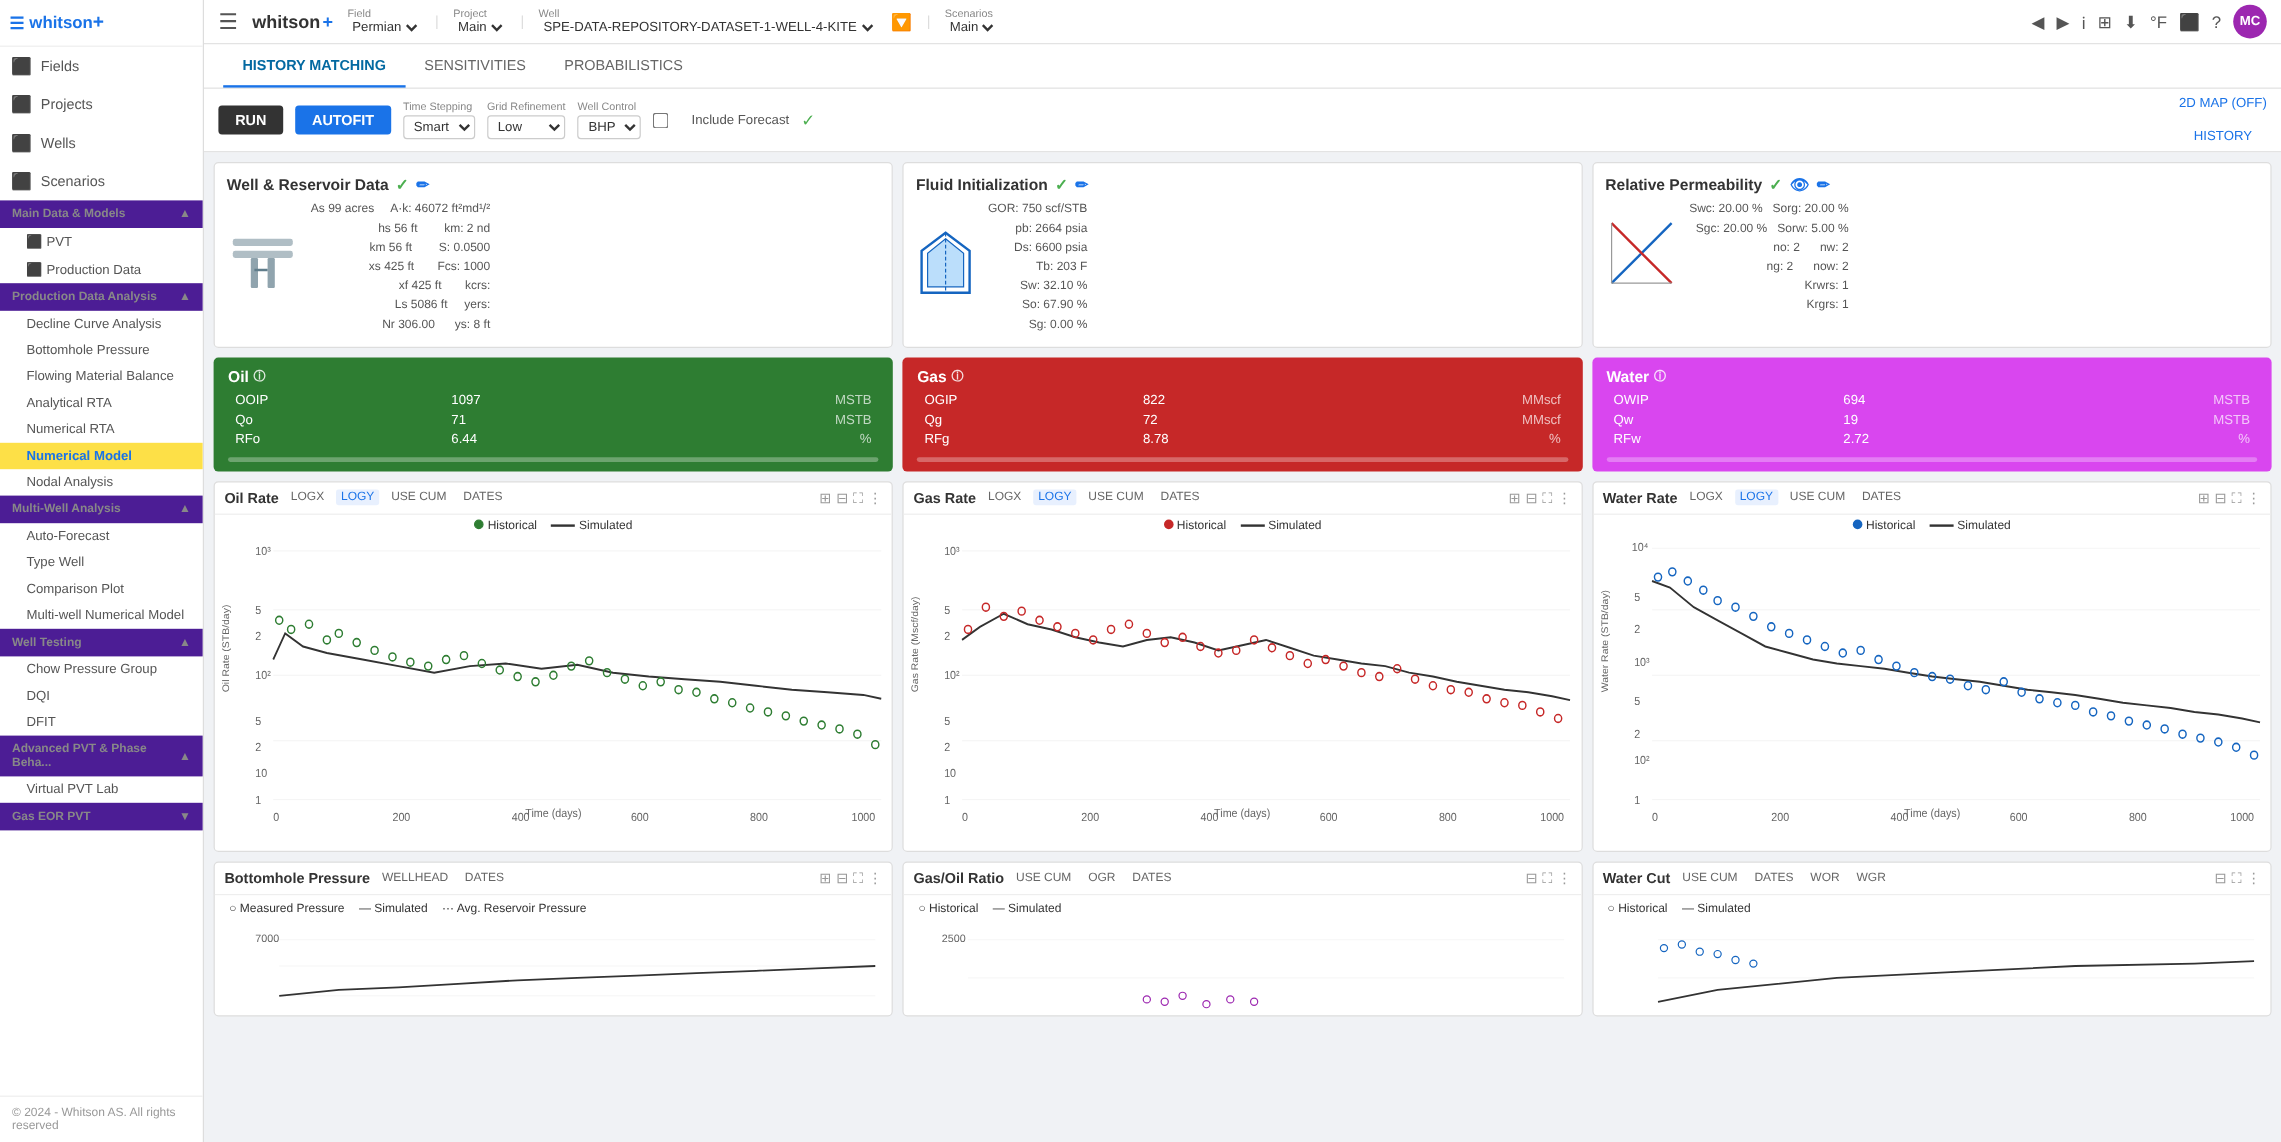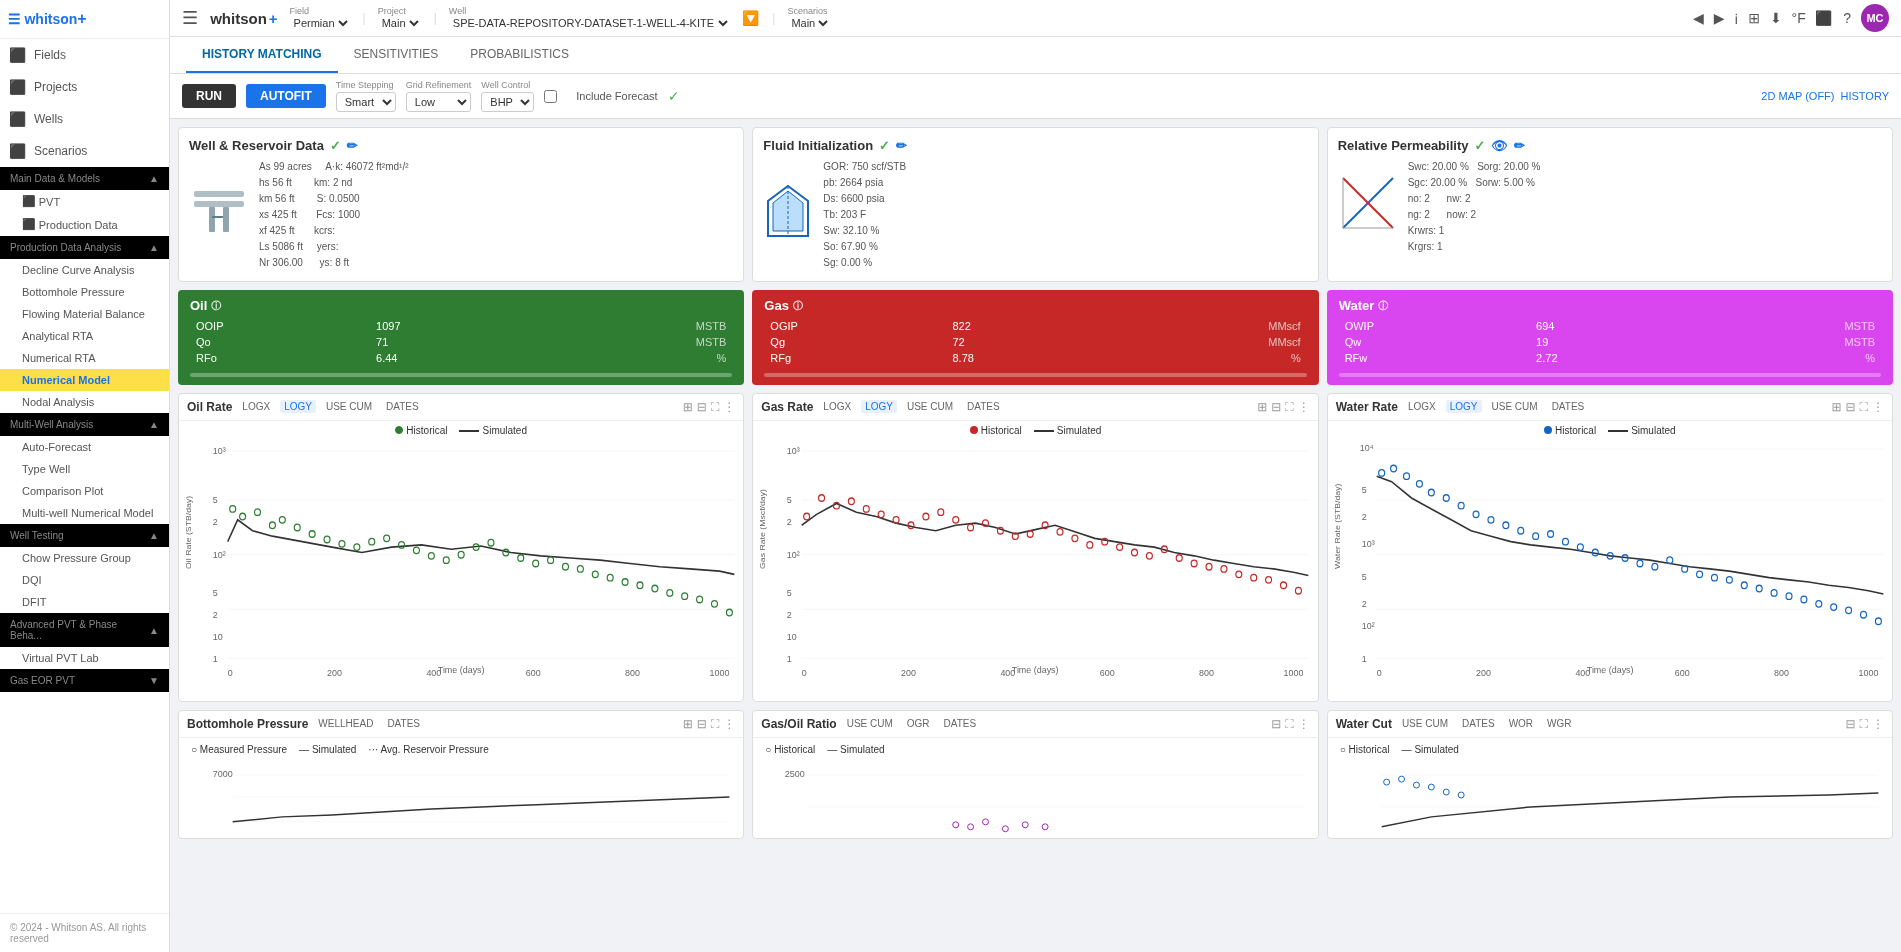--- a/index.html
+++ b/index.html
@@ -4,21 +4,21 @@
   <style>
     * { box-sizing: border-box; margin: 0; padding: 0; }
     body { font-family: Arial, sans-serif; font-size: 12px; background: #f5f5f5; color: #333; display: flex; height: 952px; overflow: hidden; }
 
     
     .sidebar { width: 170px; background: #fff; border-right: 1px solid #ddd; display: flex; flex-direction: column; overflow-y: auto; flex-shrink: 0; }
     .sidebar-logo { display: flex; align-items: center; padding: 10px 8px; border-bottom: 1px solid #eee; font-weight: bold; font-size: 14px; color: #1a73e8; }
     .sidebar-logo .plus { color: #1a73e8; font-size: 16px; }
     .sidebar-item { display: flex; align-items: center; padding: 8px 10px; cursor: pointer; color: #555; gap: 8px; font-size: 12px; }
     .sidebar-icon { width: 16px; height: 16px; display: flex; align-items: center; justify-content: center; font-size: 14px; }
-    .sidebar-section { padding: 6px 10px; font-size: 10px; font-weight: normal; color: #888; background: #000000; display: flex; justify-content: space-between; align-items: center; }
+    .sidebar-section { padding: 6px 10px; font-size: 10px; font-weight: bold; color: #888; background: #4c1d95; display: flex; justify-content: space-between; align-items: center; }
     .sidebar-sub-item { display: flex; align-items: center; padding: 5px 10px 5px 22px; cursor: pointer; color: #555; font-size: 11px; }
     .sidebar-sub-item.active { color: #1a73e8; font-weight: bold; background: #fde047; }
     .sidebar-footer { padding: 8px 10px; font-size: 10px; color: #999; border-top: 1px solid #eee; margin-top: auto; }
 
     
     .main { flex: 1; display: flex; flex-direction: column; overflow: hidden; }
 
     
     .topbar { background: #fff; border-bottom: 1px solid #ddd; padding: 4px 12px; display: flex; align-items: center; gap: 12px; min-height: 36px; }
     .topbar-menu { font-size: 18px; cursor: pointer; color: #555; }
@@ -38,30 +38,30 @@
     .tab.active { color: #0369a1; border-bottom-color: #1a73e8; font-weight: bold; }
 
     
     .toolbar { background: #fff; padding: 6px 12px; border-bottom: 1px solid #ddd; display: flex; align-items: center; gap: 10px; }
     .btn-run { background: #333; color: #fff; border: none; padding: 5px 14px; border-radius: 3px; font-size: 12px; cursor: pointer; font-weight: bold; }
     .btn-autofit { background: #1a73e8; color: #fff; border: none; padding: 5px 14px; border-radius: 3px; font-size: 12px; cursor: pointer; font-weight: bold; }
     .toolbar-group { display: flex; flex-direction: column; font-size: 10px; }
     .toolbar-group label { color: #888; font-size: 9px; margin-bottom: 2px; }
     .toolbar-select { border: 1px solid #ccc; background: #fff; font-size: 11px; color: #333; padding: 2px 4px; border-radius: 3px; }
     .checkbox-label { display: flex; align-items: center; gap: 19px; font-size: 11px; color: #555; }
-    .toolbar-right { margin-left: auto; display: flex; gap: 6px; align-items: center; }
+    .toolbar-right { margin-left: auto; display: flex; gap: 16px; align-items: center; flex-direction: column; }
     .btn-2dmap { font-size: 11px; color: #1a73e8; cursor: pointer; text-decoration: none; }
     .btn-export { font-size: 11px; color: #1a73e8; cursor: pointer; }
     .check-green { color: #4caf50; font-size: 14px; }
 
     
     .content { flex: 1; overflow-y: auto; padding: 8px; background: #f0f2f5; }
 
     
-    .cards-row { display: grid; grid-template-columns: 1fr 1fr 1fr; gap: 8px; margin-bottom: 8px; }
+    .cards-row { display: grid; grid-template-columns: 1fr 1fr 1fr; gap: 8px; margin-bottom: 8px; text-align: right; }
     .card { background: #fff; border: 1px solid #ddd; border-radius: 4px; padding: 10px; }
     .card-title { font-size: 13px; font-weight: bold; color: #333; margin-bottom: 6px; display: flex; align-items: center; gap: 6px; }
     .card-check { color: #4caf50; }
     .card-edit { color: #1a73e8; cursor: pointer; }
     .card-body { display: flex; align-items: center; gap: 10px; }
     .card-icon { font-size: 32px; color: #aaa; flex-shrink: 0; }
     .card-data { font-size: 10px; color: #555; line-height: 1.6; }
 
     
     .phase-row { display: grid; grid-template-columns: 1fr 1fr 1fr; gap: 8px; margin-bottom: 8px; }

